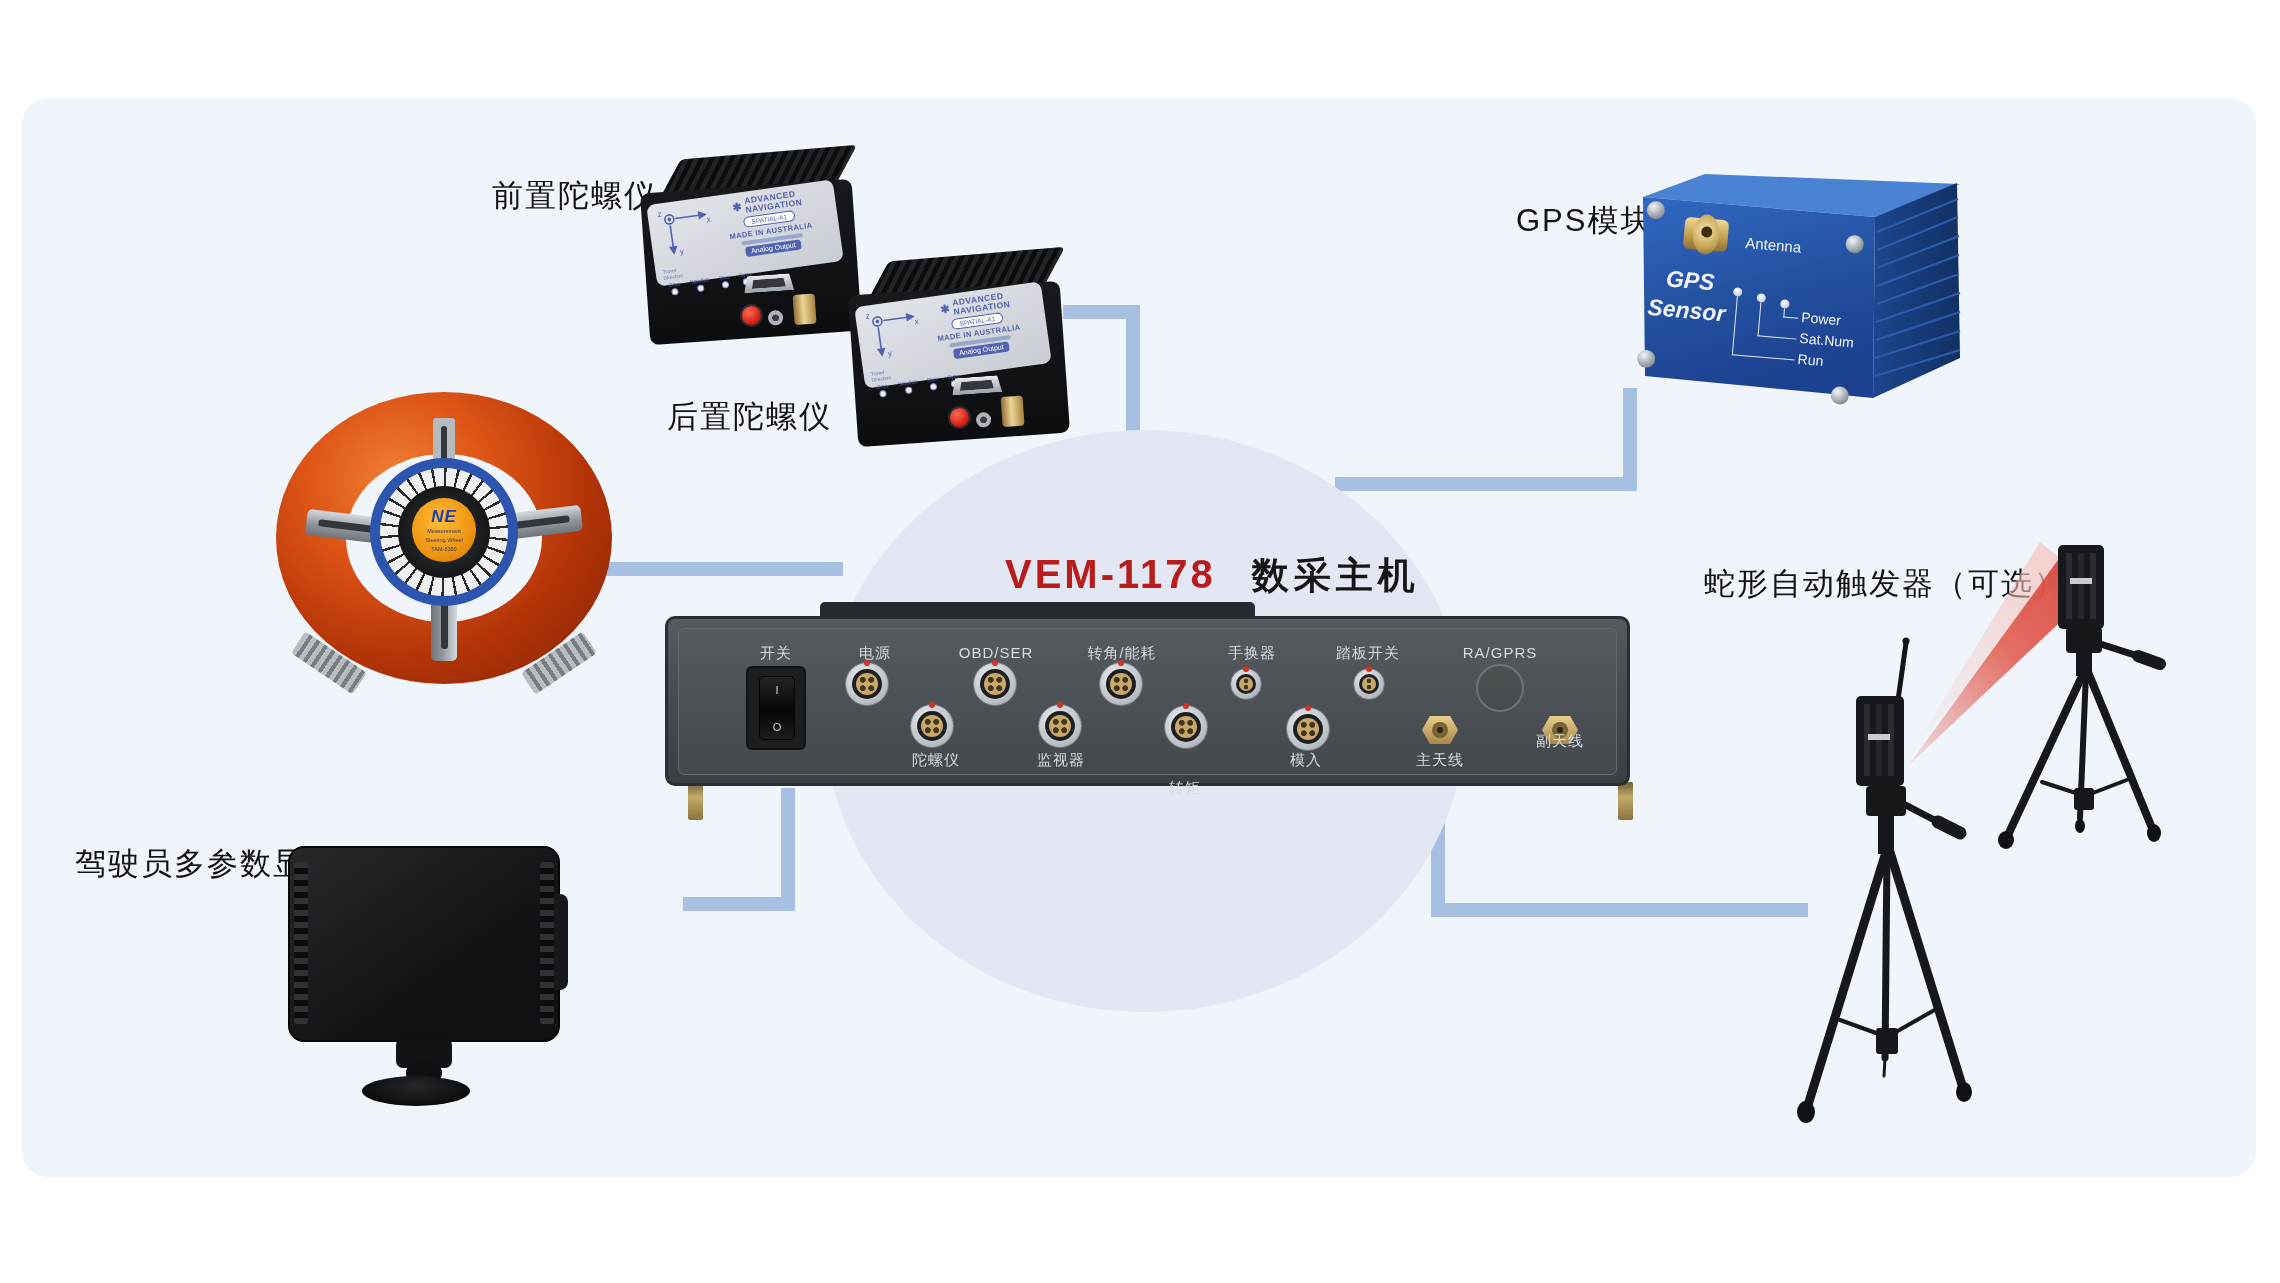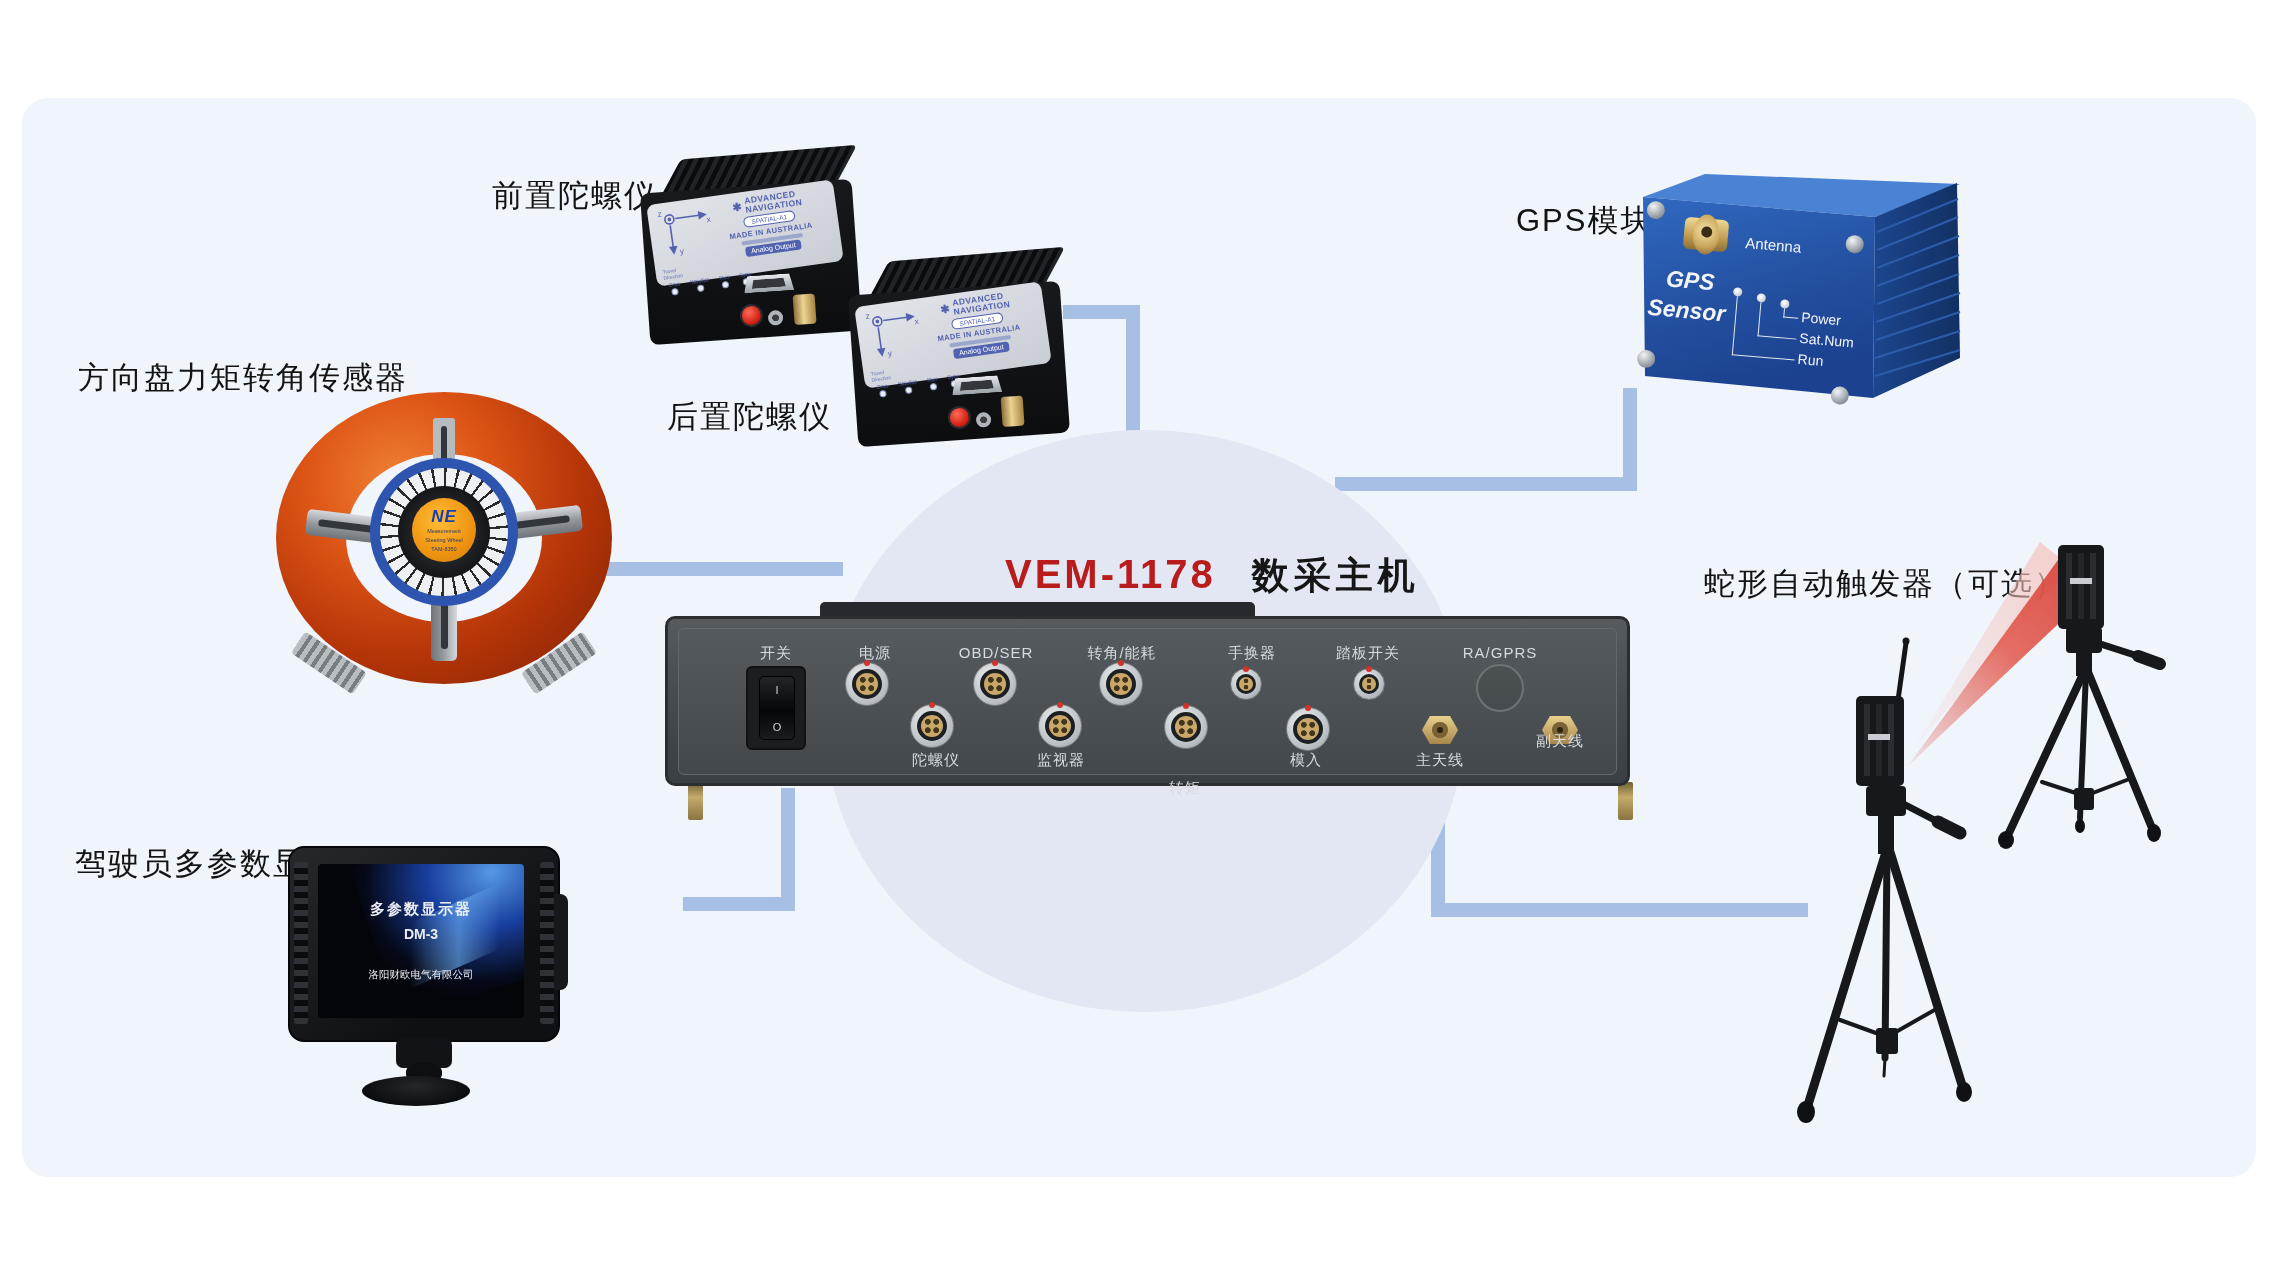--- a/index.html
+++ b/index.html
@@ -168,21 +168,20 @@
   <div class="abs cline" style="left:781px;top:788px;width:14px;height:123px;"></div>
   <div class="abs cline" style="left:683px;top:897px;width:112px;height:14px;"></div>
   <div class="abs cline" style="left:1431px;top:788px;width:14px;height:129px;"></div>
   <div class="abs cline" style="left:1431px;top:903px;width:377px;height:14px;"></div>
 
   <div class="abs watermark"></div>
 
   <div class="abs lbl" style="left:492px;top:175px;">前置陀螺仪</div>
   <div class="abs lbl" style="left:667px;top:396px;">后置陀螺仪</div>
   <div class="abs lbl" style="left:1516px;top:200px;">GPS模块</div>
-  <div class="abs lbl" style="left:78px;top:357px;">方向盘力矩转角传感器</div>
   <div class="abs lbl" style="left:75px;top:843px;">驾驶员多参数显示器</div>
   <div class="abs lbl" style="left:1704px;top:563px;">蛇形自动触发器（可选）</div>
 
   <div class="abs title-row">
     <span class="title-model">VEM-1178</span>
     <span class="title-name">数采主机</span>
   </div>
 
   <div class="abs unit-top-strip"></div>
   <div class="abs unit-foot" style="left:688px;"></div>
@@ -462,27 +461,20 @@
       <span class="sub">Steering Wheel</span>
       <span class="sub">TAM-8350</span>
     </div>
   </div>
 
   <div class="abs mon">
     <div class="mon-body"></div>
     <div class="mon-tab"></div>
     <div class="mon-vent" style="left:6px;"></div>
     <div class="mon-vent" style="left:252px;"></div>
-    <div class="mon-screen">
-      <div class="mon-art"></div>
-      <div class="mon-art2"></div>
-      <div class="scr-txt" style="top:36px;font-size:15px;font-weight:bold;letter-spacing:2px;">多参数显示器</div>
-      <div class="scr-txt" style="top:62px;font-size:14px;font-weight:bold;">DM-3</div>
-      <div class="scr-txt" style="top:104px;font-size:10.5px;">洛阳财欧电气有限公司</div>
-    </div>
     <div class="mon-neck"></div>
     <div class="mon-ball"></div>
     <div class="mon-base"></div>
   </div>
 
   <svg class="abs" style="left:1740px;top:530px;" width="480" height="600" viewBox="0 0 480 600">
     <defs>
       <linearGradient id="beamRed" x1="0" y1="1" x2="1" y2="0">
         <stop offset="0" stop-color="#e2574b" stop-opacity="0.12"></stop>
         <stop offset="0.55" stop-color="#e2574b" stop-opacity="0.85"></stop>

